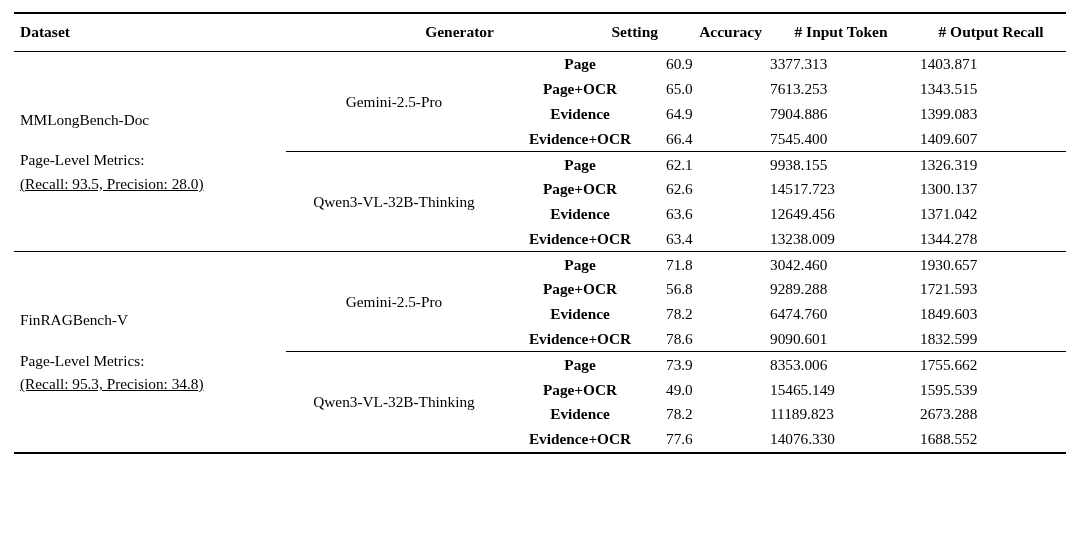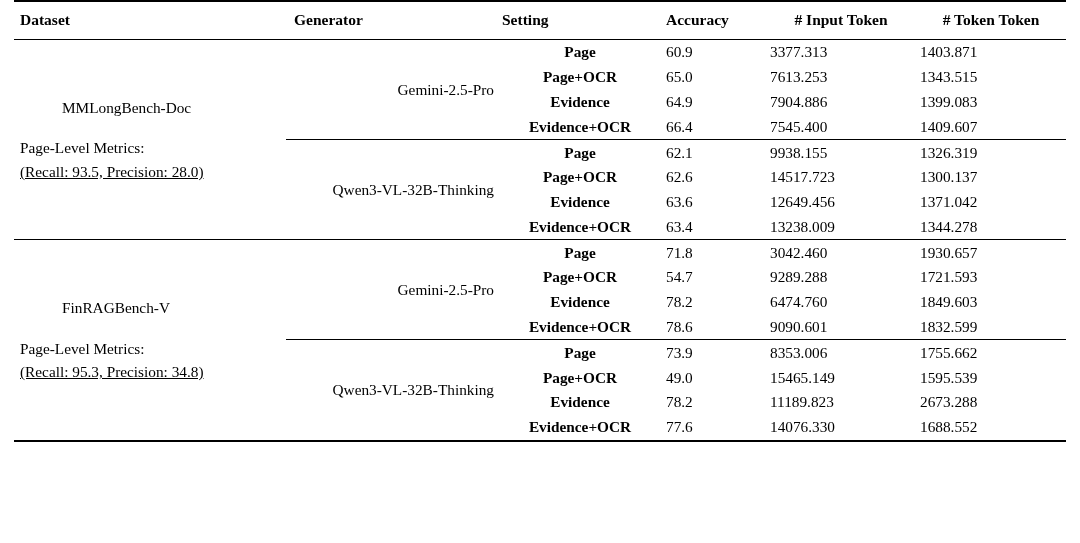--- a/index.html
+++ b/index.html
@@ -12,21 +12,21 @@
     height: 543px;
     font-family: "Liberation Serif", serif;
     color: #000000;
     overflow: hidden;
   }
   .sheet {
     position: relative;
     width: 1080px;
     height: 543px;
     box-sizing: border-box;
-    padding: 0 14px;
+    padding: 12px 14px;
   }
   table.results {
     width: 1052px;
     border-collapse: collapse;
     table-layout: fixed;
     font-size: 15.5px;
   }
   table.results col.c-dataset   { width: 272px; }
   table.results col.c-generator { width: 212px; }
   table.results col.c-setting   { width: 164px; }
@@ -40,42 +40,42 @@
     font-size: 15.5px;
     padding: 9px 4px 10px 4px;
     vertical-align: bottom;
     white-space: nowrap;
   }
   .rule-top    { border-top: 2.1px solid #000; }
   .rule-head   { border-bottom: 1.1px solid #000; }
   .rule-bottom { border-bottom: 2.1px solid #000; }
 
   th.th-dataset   { text-align: left; padding-left: 6px; }
-  th.th-generator { text-align: left; padding-left: 8px; }
-  th.th-setting   { text-align: left; }
-  th.th-acc       { text-align: left; }
+  th.th-generator { text-align: right; padding-left: 8px; }
+  th.th-setting   { text-align: right; }
+  th.th-acc       { text-align: right; }
   th.th-in        { }
   th.th-out       { text-align: center; }
 
   tbody td {
     padding: 3.4px 4px;
     font-size: 15.3px;
     vertical-align: middle;
   }
   td.dataset-cell {
     text-align: left;
     padding-left: 6px;
     vertical-align: middle;
     line-height: 1.55;
   }
-  td.dataset-cell .ds-name { display: block; margin-bottom: 17px; margin-left: 42px; }
+  td.dataset-cell .ds-name { display: block; margin-bottom: 17px; }
   td.dataset-cell .ds-metric-1 { display: block; }
   td.dataset-cell .ds-metric-2 { display: block; text-decoration: underline; }
   td.generator-cell {
-    text-align: right;
+    text-align: center;
     padding-left: 8px;
     vertical-align: middle;
   }
   td.setting-cell { text-align: center; font-weight: bold; }
   td.num          { text-align: left; font-variant-numeric: tabular-nums; }
 
   .grp-sep-generator td.generator-sep,
   .grp-sep-generator td.setting-sep,
   .grp-sep-generator td.num-sep {
     border-top: 0.9px solid #000;
@@ -97,21 +97,21 @@
       <col class="c-in">
       <col class="c-out">
     </colgroup>
     <thead>
       <tr class="rule-top rule-head">
         <th class="th-dataset">Dataset</th>
         <th class="th-generator">Generator</th>
         <th class="th-setting">Setting</th>
         <th class="th-acc">Accuracy</th>
         <th class="th-in"># Input Token</th>
-        <th class="th-out"># Token Token</th>
+        <th class="th-out"># Output Recall</th>
       </tr>
     </thead>
     <tbody>
 
       <tr>
         <td class="dataset-cell" rowspan="8">
           <span class="ds-name">MMLongBench-Doc</span>
           <span class="ds-metric-1">Page-Level Metrics:</span>
           <span class="ds-metric-2">(Recall: 93.5, Precision: 28.0)</span>
         </td>
@@ -173,21 +173,21 @@
           <span class="ds-metric-2">(Recall: 95.3, Precision: 34.8)</span>
         </td>
         <td class="generator-cell" rowspan="4">Gemini-2.5-Pro</td>
         <td class="setting-cell">Page</td>
         <td class="num">71.8</td>
         <td class="num">3042.460</td>
         <td class="num">1930.657</td>
       </tr>
       <tr>
         <td class="setting-cell">Page+OCR</td>
-        <td class="num">54.7</td>
+        <td class="num">56.8</td>
         <td class="num">9289.288</td>
         <td class="num">1721.593</td>
       </tr>
       <tr>
         <td class="setting-cell">Evidence</td>
         <td class="num">78.2</td>
         <td class="num">6474.760</td>
         <td class="num">1849.603</td>
       </tr>
       <tr>

